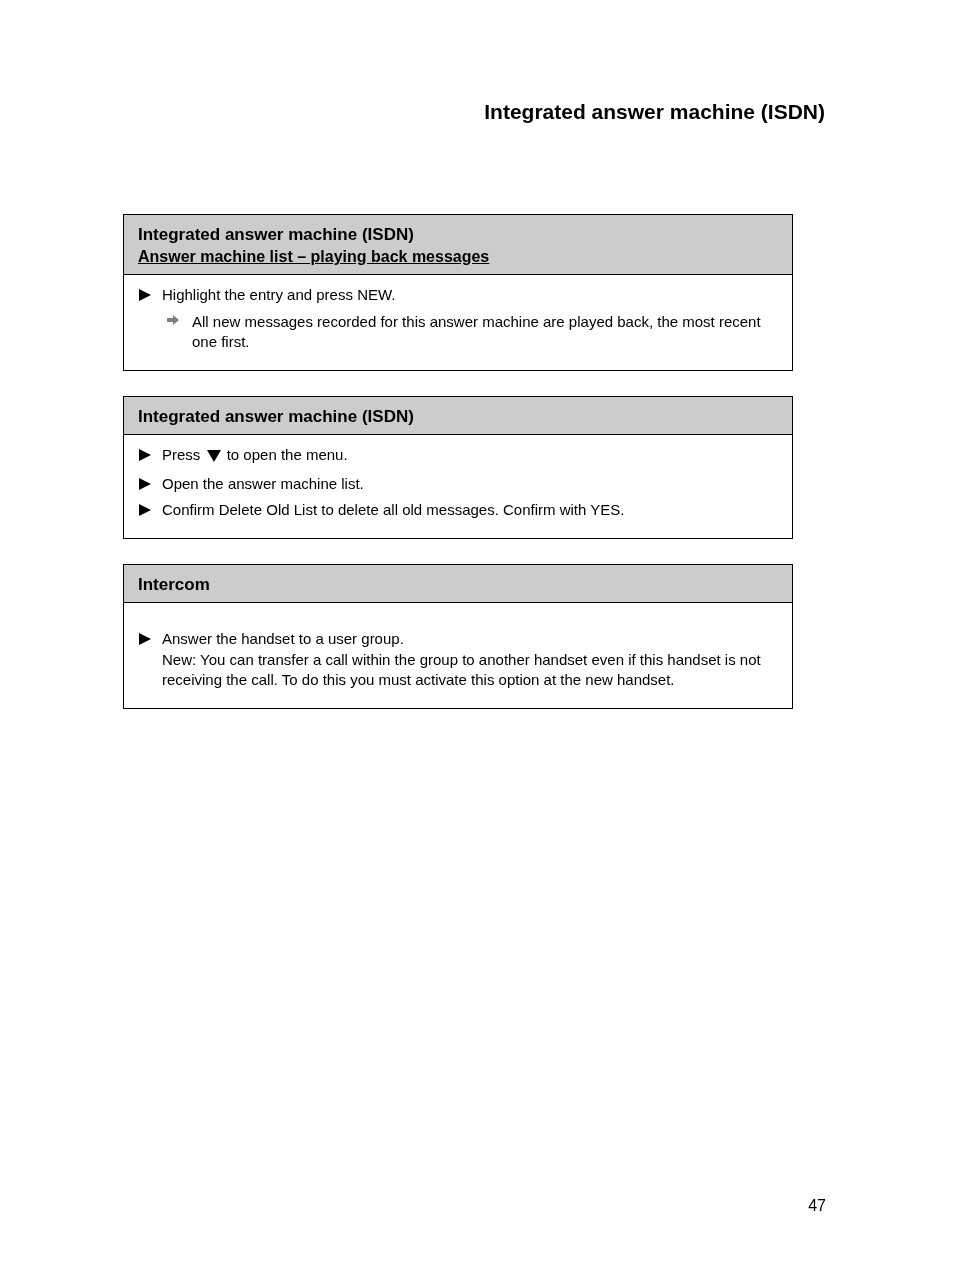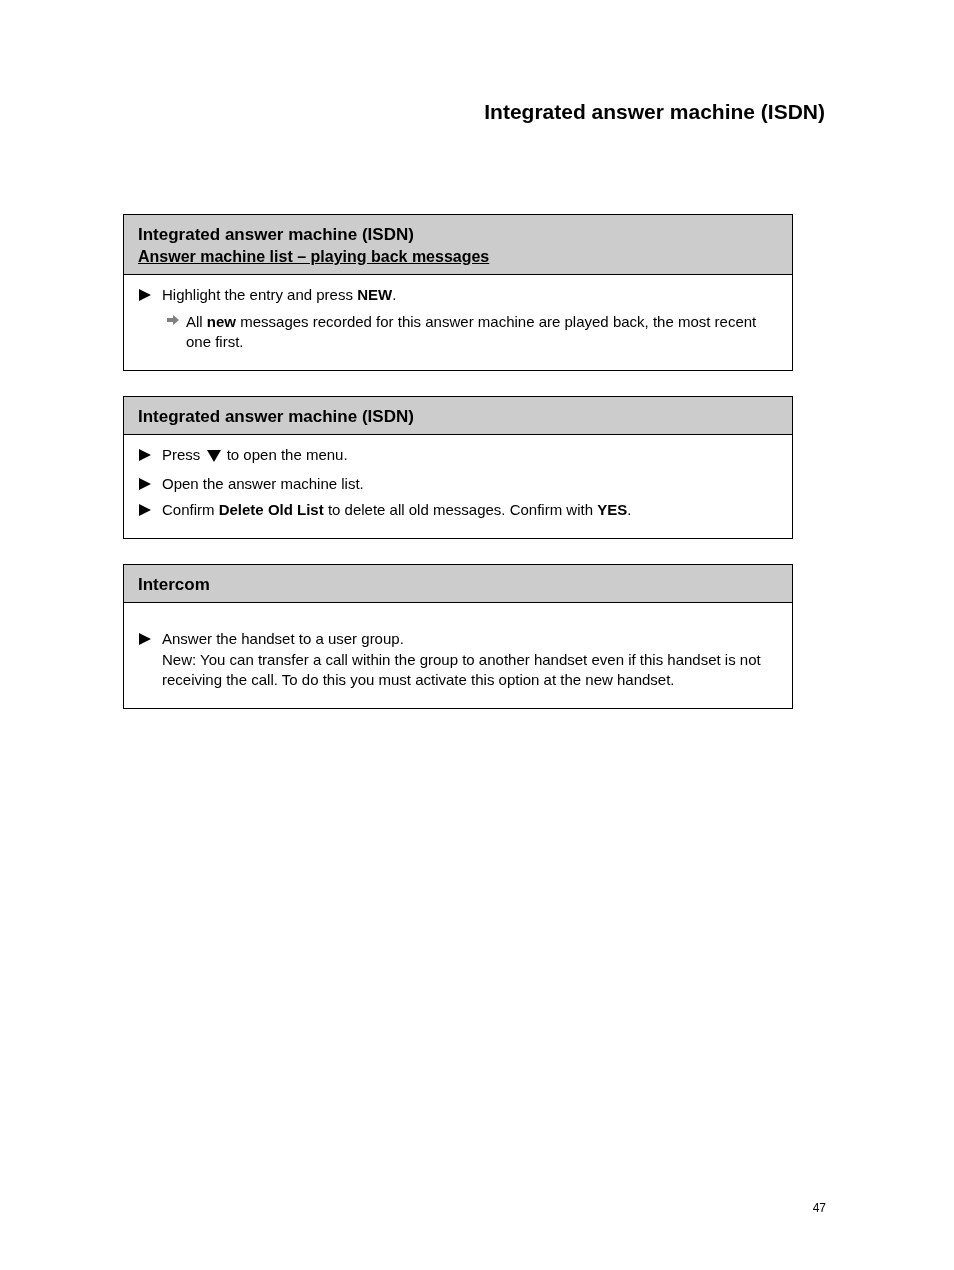--- a/index.html
+++ b/index.html
@@ -61,45 +61,45 @@
     display: flex;
     align-items: center;
     justify-content: center;
     padding-top: 2px;
   }
   .arrow-icon svg { display: block; }
   .step-text { flex: 1; }
   .result {
     display: flex;
     align-items: flex-start;
-    gap: 6px;
+    gap: 12px;
     margin-top: 6px;
     margin-left: 28px;
   }
   .result-icon {
     flex: 0 0 auto;
     width: 14px;
     height: 14px;
     display: flex;
     align-items: center;
     justify-content: center;
     padding-top: 3px;
   }
   .result-text { flex: 1; }
   .inline-down {
     display: inline-block;
     vertical-align: -2px;
     margin: 0 2px;
   }
-  .bold { font-weight: bold; }
+  .bold { font-weight: normal; }
   .page-number {
     position: absolute;
     bottom: 55px;
     right: 128px;
-    font-size: 12px;
+    font-size: 16px;
   }
 </style>
 </head>
 <body>
 
 <div class="page">
   <div class="page-title">Integrated answer machine (ISDN)</div>
 
   <div class="box">
     <div class="box-header">

